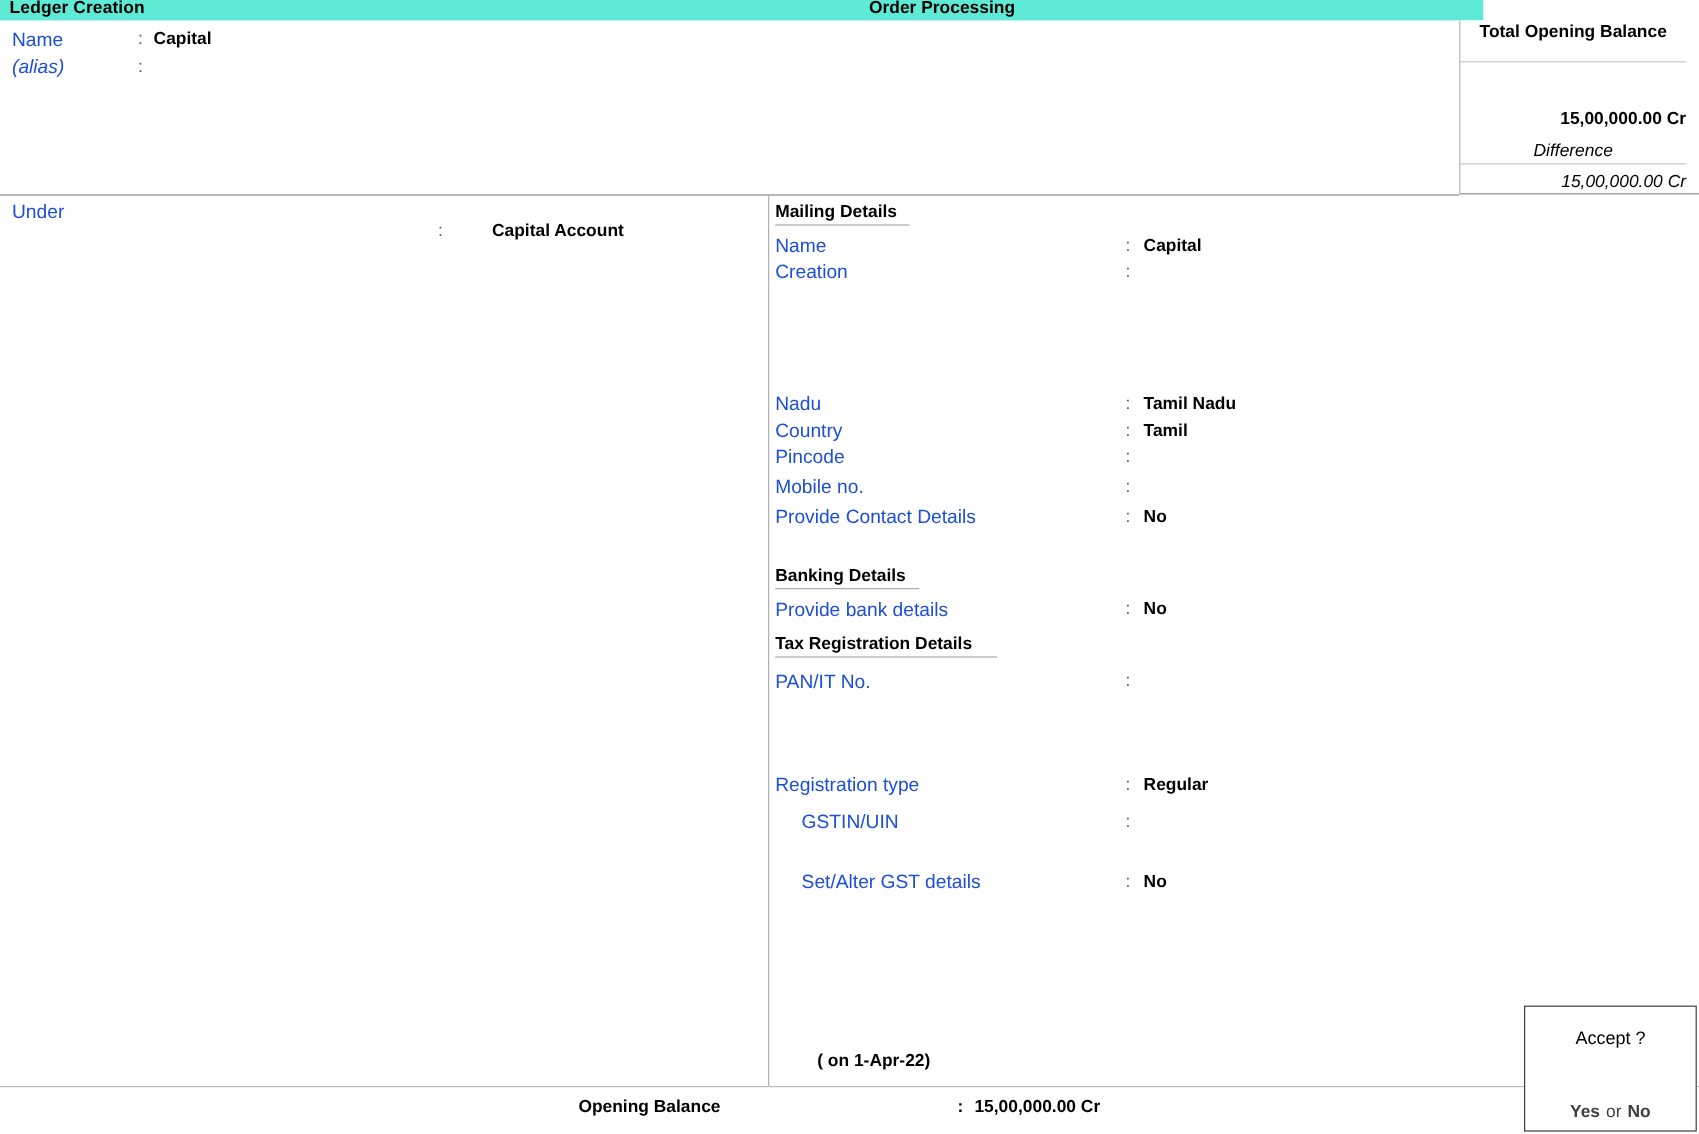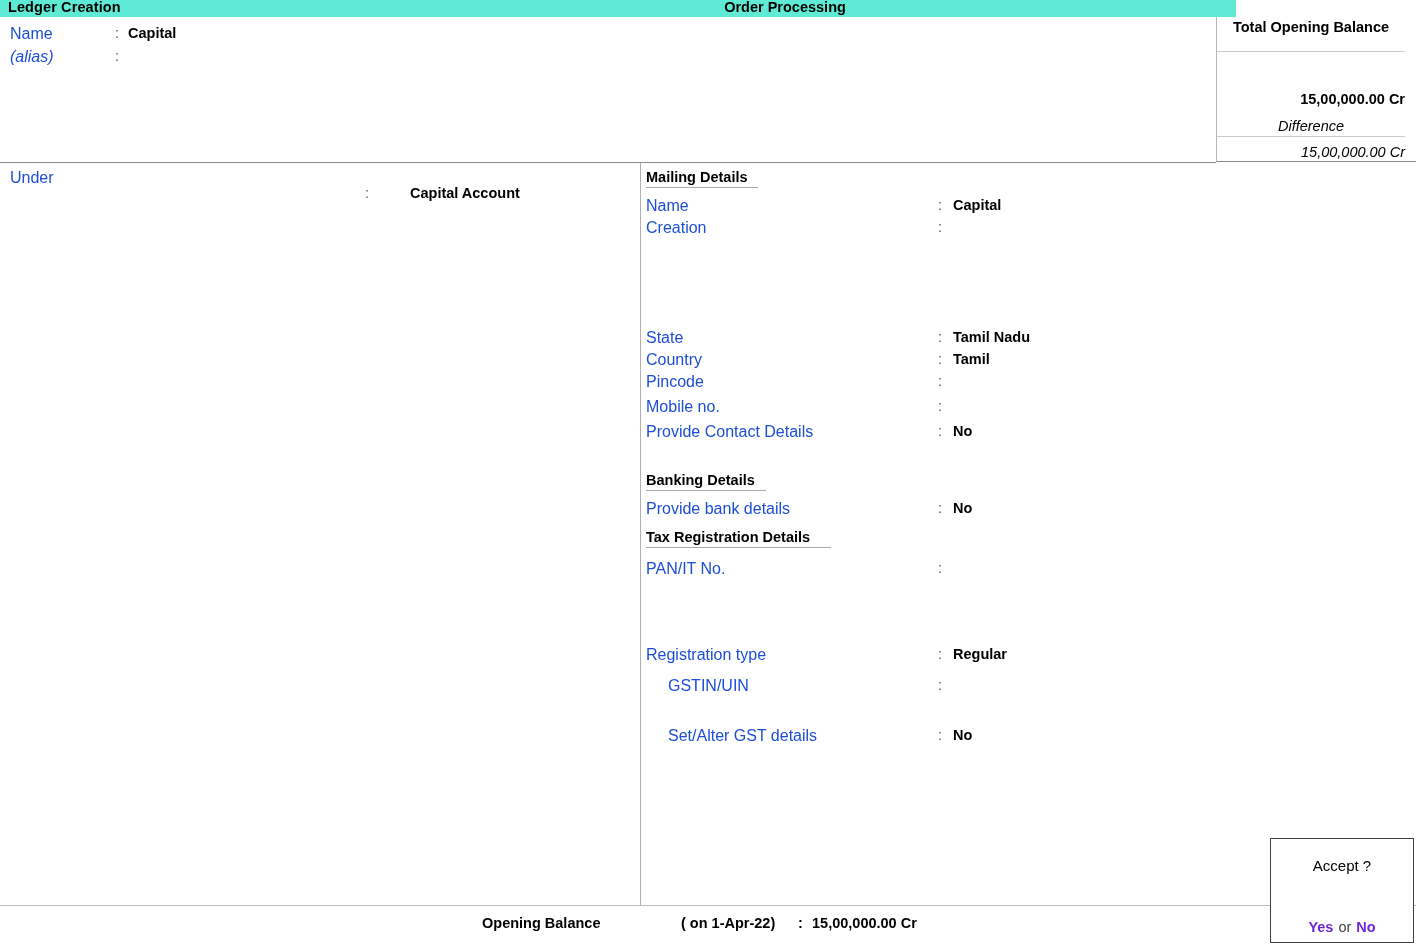--- a/index.html
+++ b/index.html
@@ -128,21 +128,21 @@
 
   
   .ob-label {
     position: absolute;
     left: 482px; top: 915px;
     font-weight: bold;
     font-size: 14.5px;
   }
   .ob-on {
     position: absolute;
-    left: 681px; top: 915px;
+    left: 681px; top: 876px;
     font-weight: bold;
     font-size: 14.5px;
   }
   .ob-colon {
     position: absolute;
     left: 798px; top: 915px;
     font-weight: bold;
     font-size: 14.5px;
   }
   .ob-amount {
@@ -170,21 +170,21 @@
   }
   .accept-actions {
     position: absolute;
     left: 0; top: 80px;
     width: 142px;
     text-align: center;
     font-size: 14.5px;
     white-space: nowrap;
   }
   .accept-yes, .accept-no {
-    color: #6d28d9;
+    color: #404040;
     font-weight: bold;
   }
   .accept-or {
     color: #404040;
     font-weight: normal;
     margin: 2px 5px;
   }
 </style>
 </head>
 <body>
@@ -225,21 +225,21 @@
   <div class="section-head" style="left:646px; top:169px; width:112px;">Mailing Details</div>
 
   <div class="row-abs lbl" style="left:646px; top:197px;">Name</div>
   <div class="colon" style="left:938px; top:197px;">:</div>
   <div class="val" style="left:953px; top:197px;">Capital</div>
 
   <div class="row-abs lbl" style="left:646px; top:219px;">Creation</div>
   <div class="colon" style="left:938px; top:219px;">:</div>
   <div class="val" style="left:953px; top:219px; min-width:150px;"></div>
 
-  <div class="row-abs lbl" style="left:646px; top:329px;">State</div>
+  <div class="row-abs lbl" style="left:646px; top:329px;">Nadu</div>
   <div class="colon" style="left:938px; top:329px;">:</div>
   <div class="val" style="left:953px; top:329px;">Tamil Nadu</div>
 
   <div class="row-abs lbl" style="left:646px; top:351px;">Country</div>
   <div class="colon" style="left:938px; top:351px;">:</div>
   <div class="val" style="left:953px; top:351px;">Tamil</div>
 
   <div class="row-abs lbl" style="left:646px; top:373px;">Pincode</div>
   <div class="colon" style="left:938px; top:373px;">:</div>
   <div class="val" style="left:953px; top:373px; min-width:120px;"></div>

